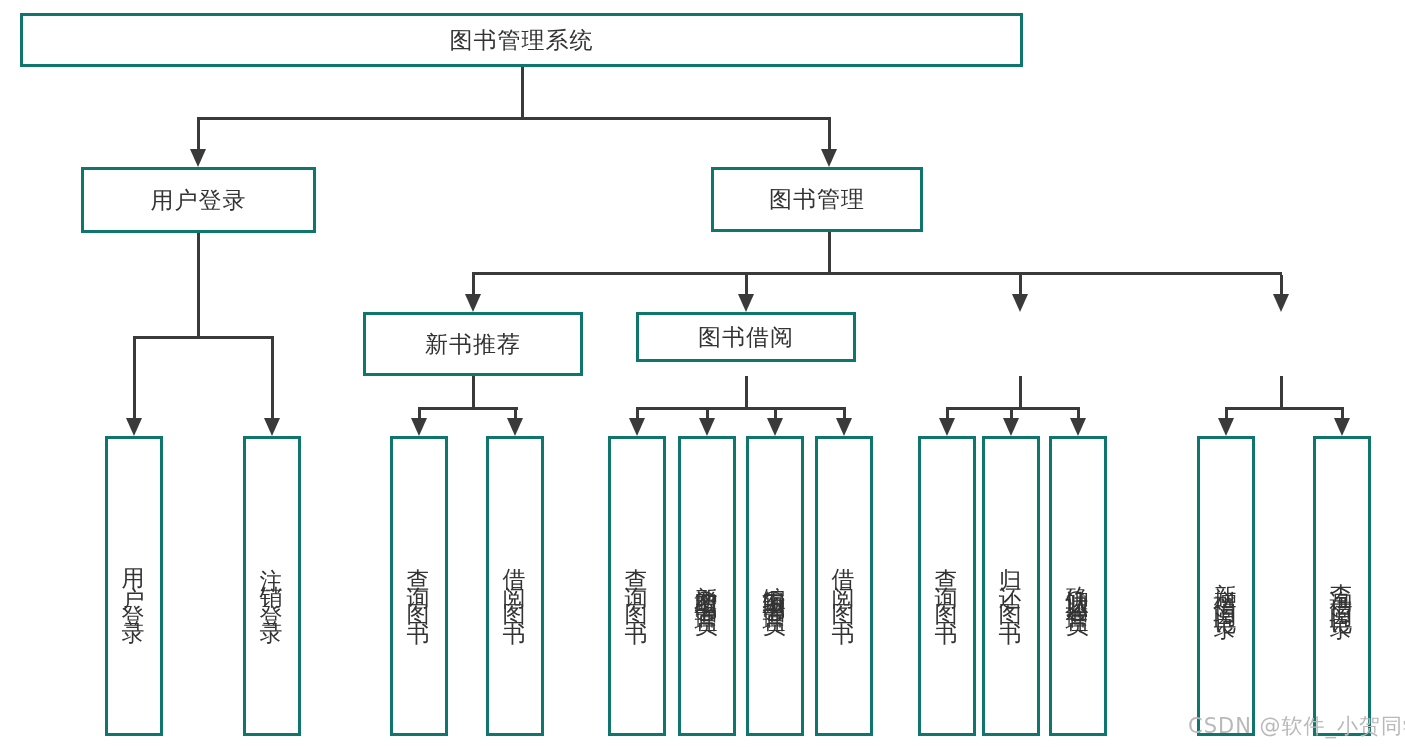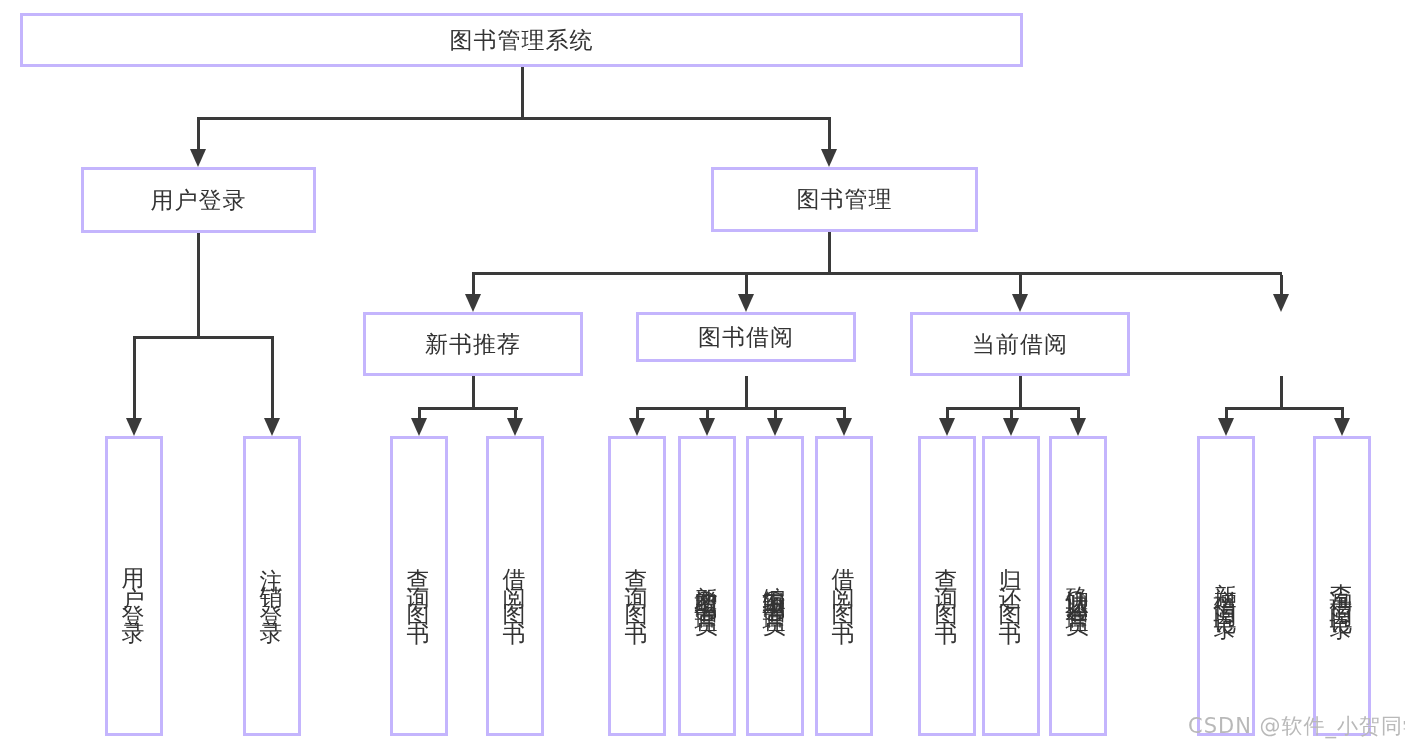--- a/index.html
+++ b/index.html
@@ -3,21 +3,21 @@
 <meta charset="utf-8">
 <style>
   html,body { margin:0; padding:0; background:#ffffff; }
   #canvas {
     position:relative; width:1405px; height:747px; background:#ffffff;
     font-family:"DejaVu Sans","Liberation Sans",sans-serif;
     overflow:hidden;
   }
   .box {
     position:absolute; box-sizing:border-box;
-    background:#ffffff; border:3px solid #c4b5fd;
+    background:#ffffff; border:3px solid #0f766e;
     display:flex; align-items:center; justify-content:center;
     color:#333333;
   }
   .hlabel { font-size:23px; letter-spacing:1px; white-space:nowrap; }
   .vlabel {
     writing-mode:vertical-rl; text-orientation:mixed;
     font-size:23px; color:#333333; white-space:nowrap;
   }
   .ls4 { letter-spacing:18px; }
   .ls6 { letter-spacing:7px;  }
@@ -47,21 +47,21 @@
   <div class="line" style="left:521px; top:67px;  width:3px;   height:50px;"></div>
   <div class="line" style="left:197px; top:117px; width:634px; height:3px;"></div>
   <div class="line" style="left:197px; top:120px; width:3px;   height:30px;"></div>
   <div class="arrow" style="left:190px; top:149px;"></div>
   <div class="line" style="left:828px; top:120px; width:3px;   height:30px;"></div>
   <div class="arrow" style="left:821px; top:149px;"></div>
 
   <div class="box" style="left:81px; top:167px; width:235px; height:66px;">
     <span class="hlabel">用户登录</span>
   </div>
-  <div class="box" style="left:711px; top:167px; width:267px; height:65px;">
+  <div class="box" style="left:711px; top:167px; width:212px; height:65px;">
     <span class="hlabel">图书管理</span>
   </div>
 
   <div class="line" style="left:197px; top:233px; width:3px;   height:103px;"></div>
   <div class="line" style="left:133px; top:336px; width:141px; height:3px;"></div>
   <div class="line" style="left:133px; top:339px; width:3px;   height:79px;"></div>
   <div class="arrow" style="left:126px; top:418px;"></div>
   <div class="line" style="left:271px; top:339px; width:3px;   height:79px;"></div>
   <div class="arrow" style="left:264px; top:418px;"></div>
 
@@ -74,23 +74,20 @@
   <div class="line" style="left:1019px; top:275px; width:3px;   height:19px;"></div>
   <div class="arrow" style="left:1012px; top:294px;"></div>
   <div class="line" style="left:1280px; top:275px; width:3px;   height:19px;"></div>
   <div class="arrow" style="left:1273px; top:294px;"></div>
 
   <div class="box" style="left:363px; top:312px; width:220px; height:64px;">
     <span class="hlabel">新书推荐</span>
   </div>
   <div class="box" style="left:636px; top:312px; width:220px; height:50px;">
     <span class="hlabel">图书借阅</span>
-  </div>
-  <div class="box" style="left:910px; top:312px; width:220px; height:64px;">
-    <span class="hlabel">当前借阅</span>
   </div>
 
   <div class="line" style="left:472px; top:376px; width:3px;   height:31px;"></div>
   <div class="line" style="left:418px; top:407px; width:100px; height:3px;"></div>
   <div class="line" style="left:418px; top:410px; width:3px;   height:8px;"></div>
   <div class="arrow" style="left:411px; top:418px;"></div>
   <div class="line" style="left:514px; top:410px; width:3px;   height:8px;"></div>
   <div class="arrow" style="left:507px; top:418px;"></div>
 
   <div class="line" style="left:745px; top:376px; width:3px;   height:31px;"></div>

